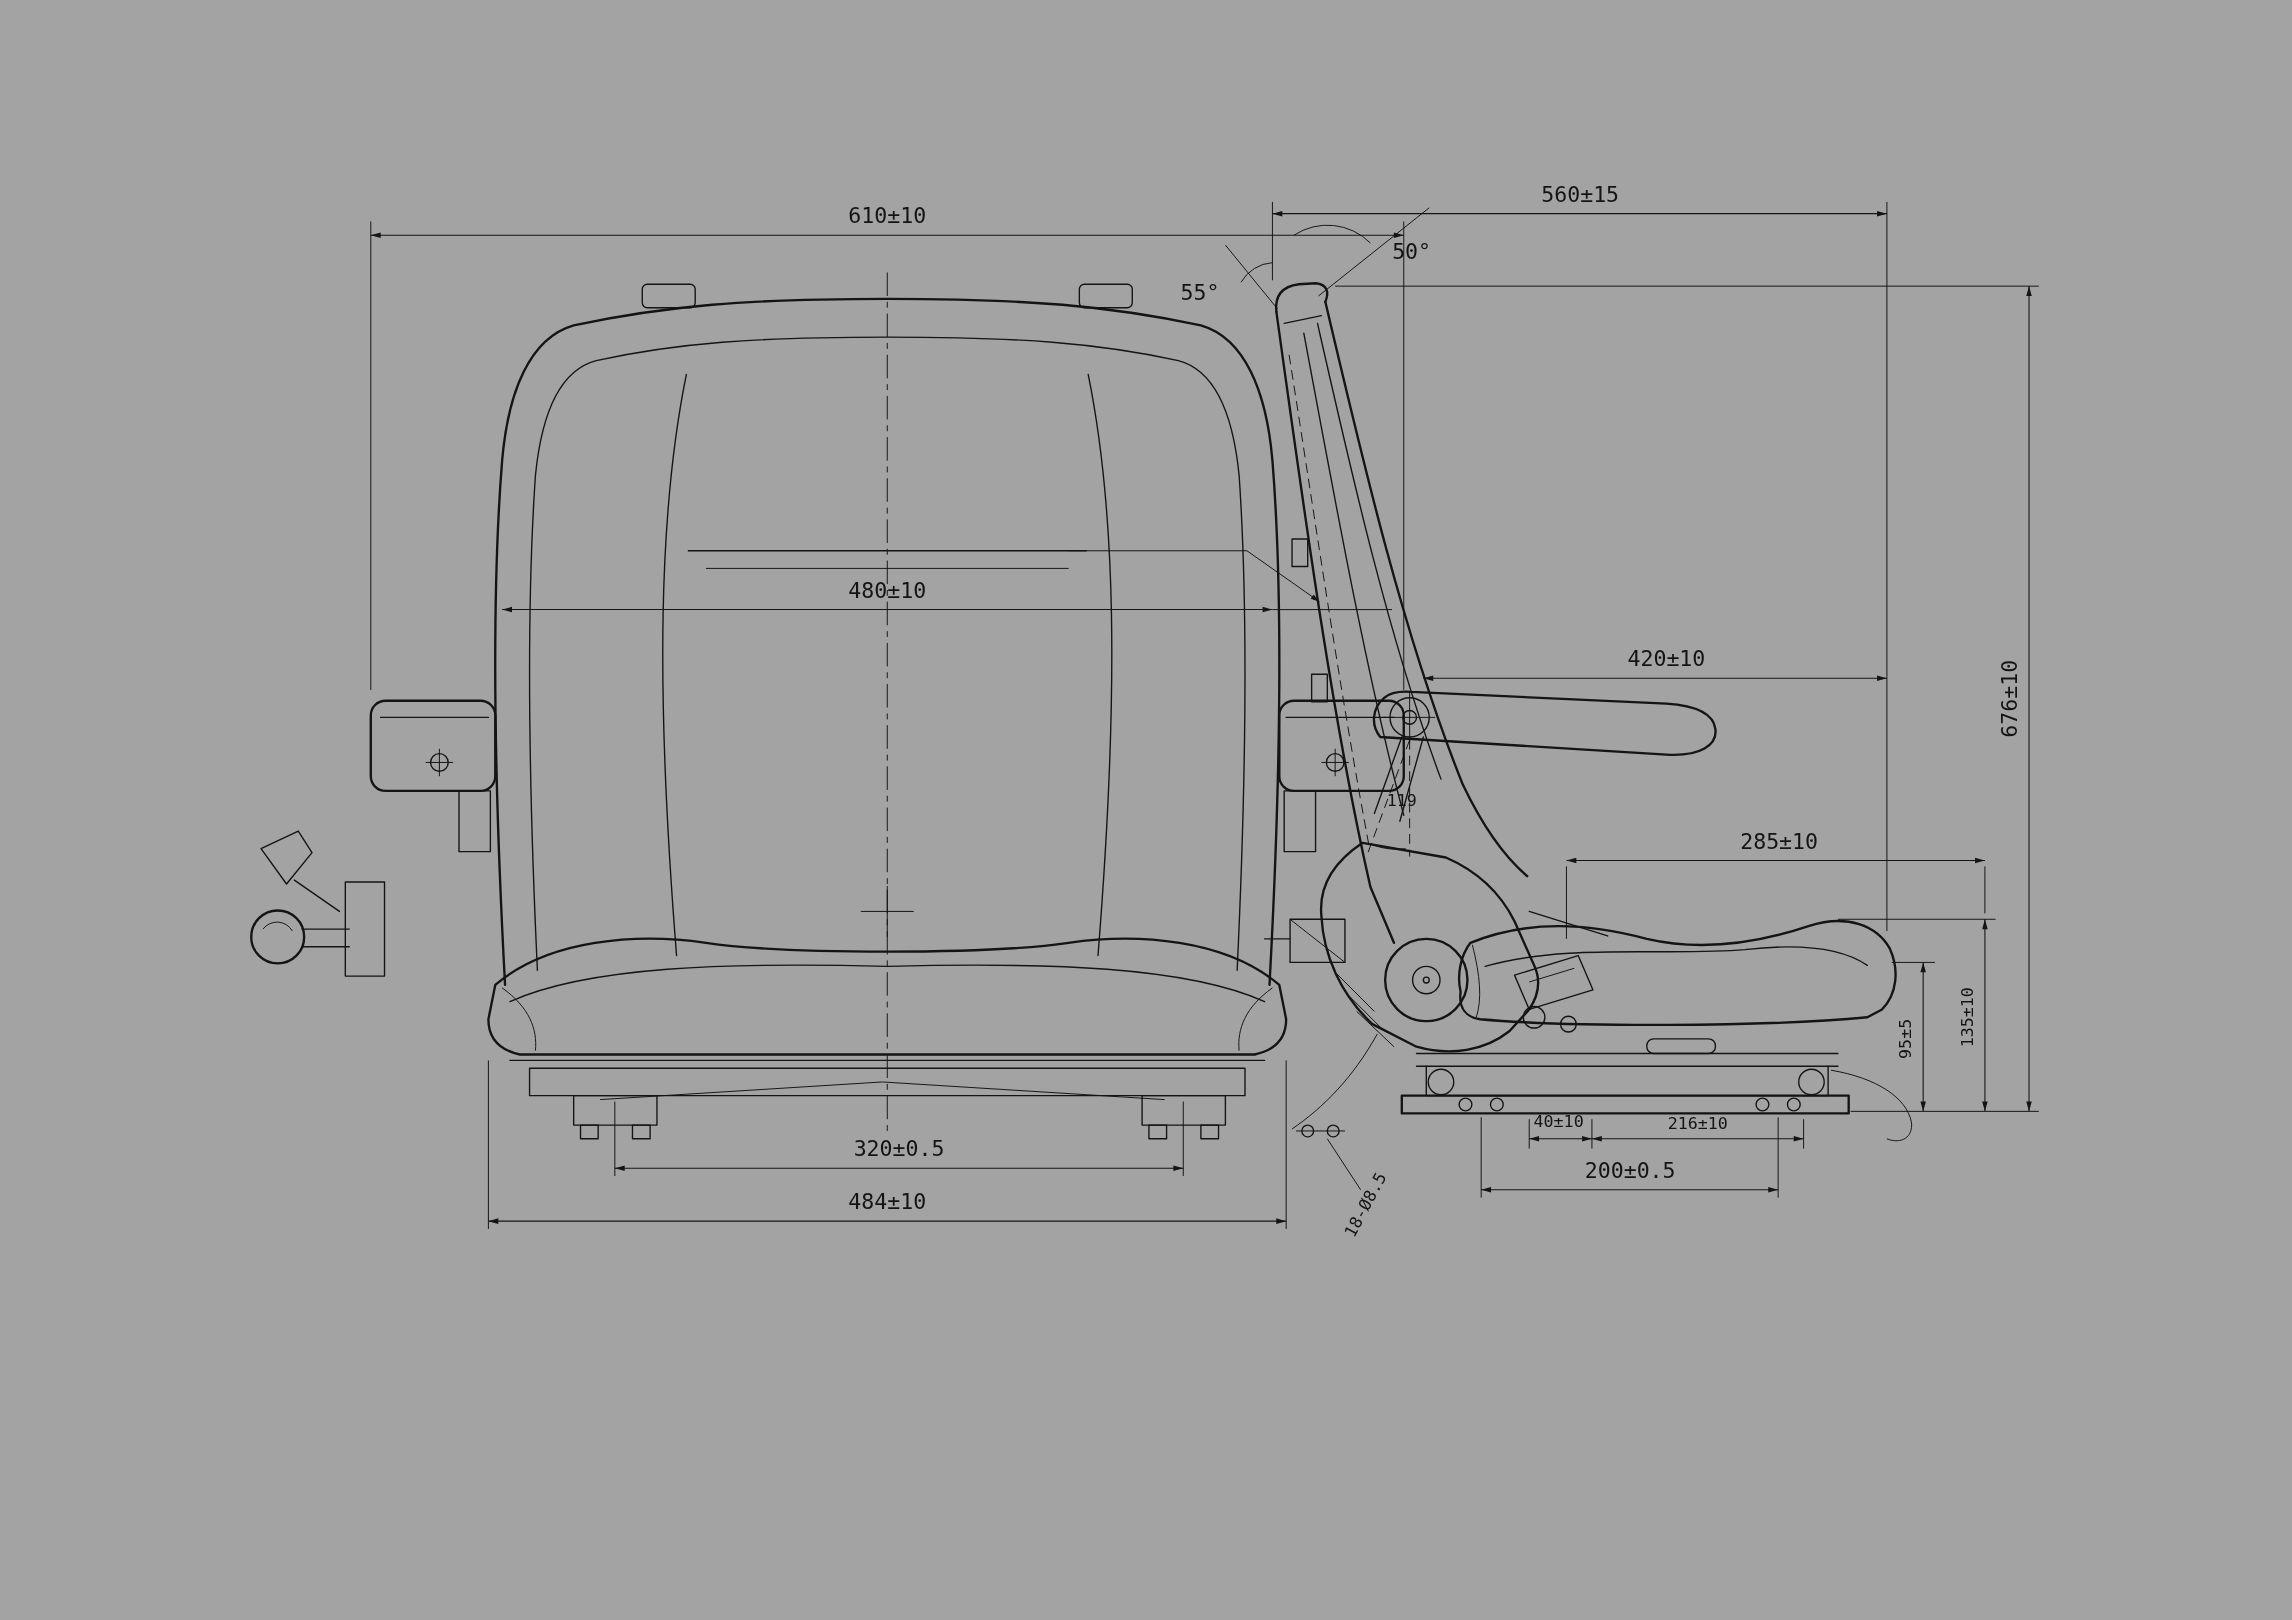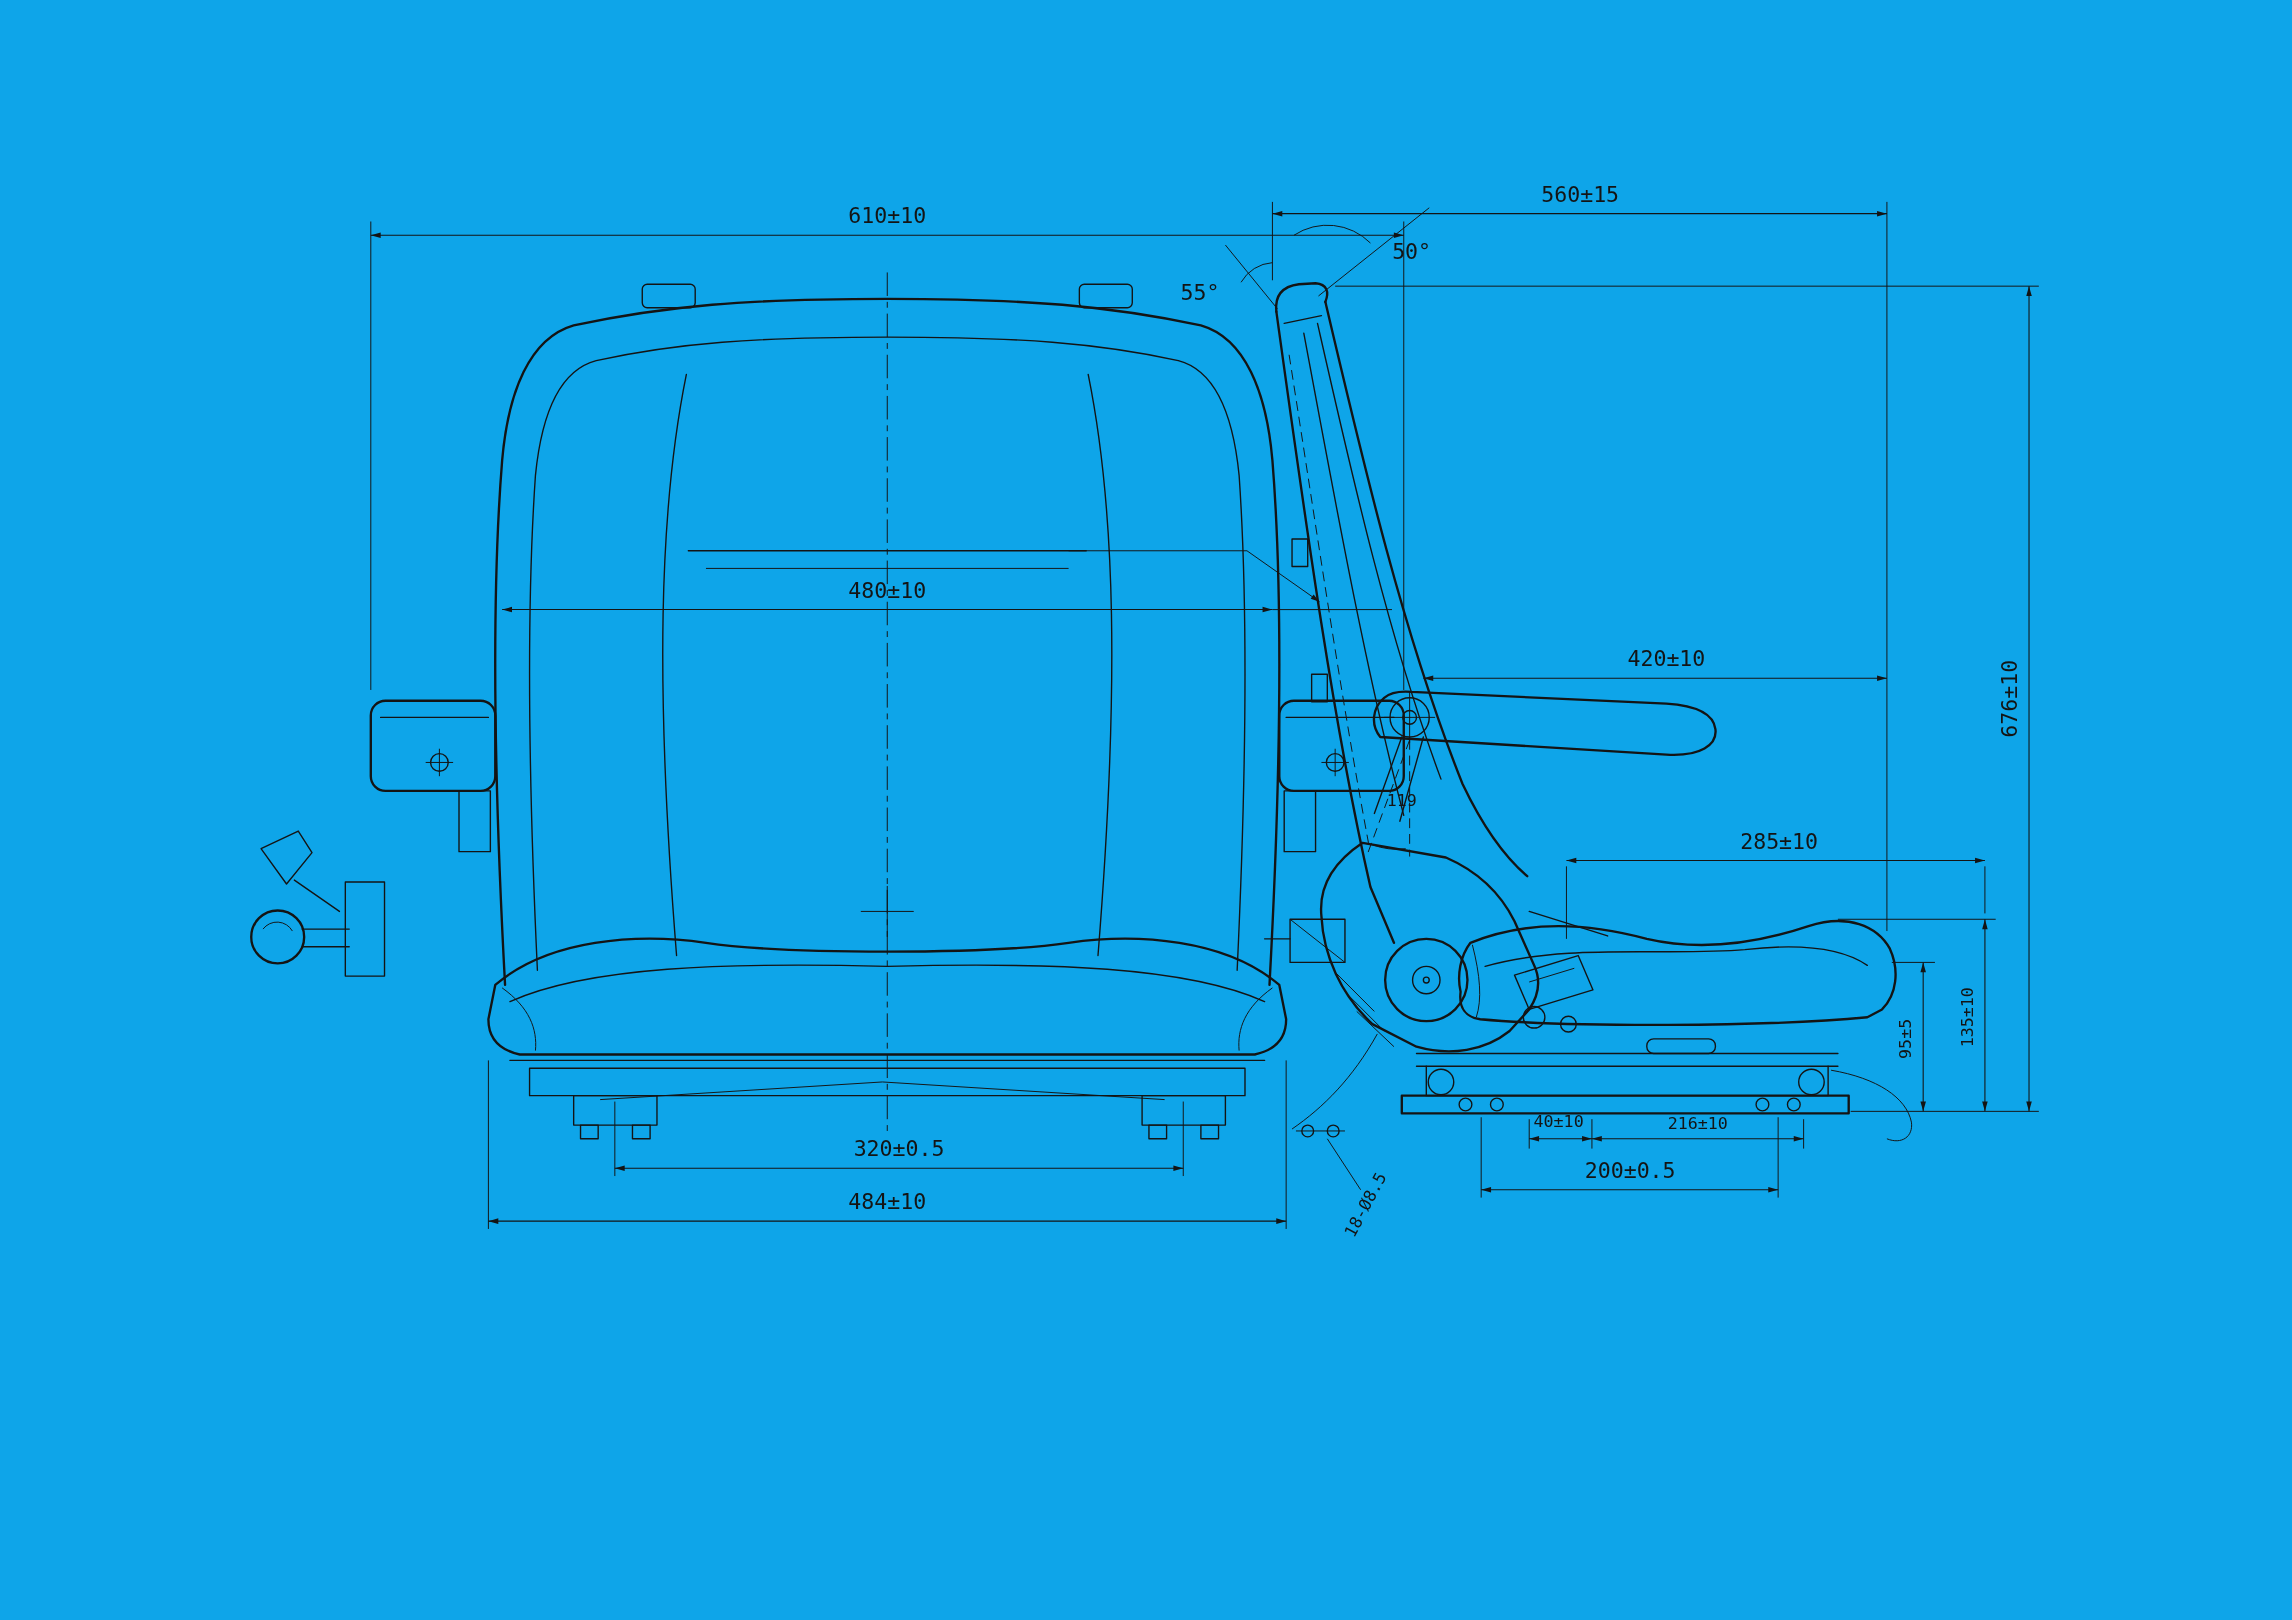--- a/index.html
+++ b/index.html
@@ -1,16 +1,16 @@
 <!DOCTYPE html>
 <html><head>
 <meta charset="utf-8">
 <style>
   html,body{margin:0;padding:0;background:#ffffff;}
-  .canvas{position:relative;width:2293px;height:1620px;background:#0ea5e9;overflow:hidden;
+  .canvas{position:relative;width:2293px;height:1620px;background:#a3a3a3;overflow:hidden;
           font-family:"DejaVu Sans Mono", monospace;}
   svg{display:block;}
   .o2{stroke:#141414;stroke-width:2.4;fill:none;stroke-linecap:round;stroke-linejoin:round;}
   .o1{stroke:#141414;stroke-width:1.4;fill:none;stroke-linecap:round;stroke-linejoin:round;}
   .thin{stroke:#141414;stroke-width:1;fill:none;}
   .diml{stroke:#141414;stroke-width:1.1;fill:none;}
   .cl{stroke:#141414;stroke-width:1;fill:none;stroke-dasharray:24 6 6 6;}
   .dash{stroke:#141414;stroke-width:1;fill:none;stroke-dasharray:10 6;}
   .hatch{stroke:#141414;stroke-width:1;fill:none;}
   text.dim{font-family:"DejaVu Sans Mono", monospace;font-size:22px;fill:#141414;}

